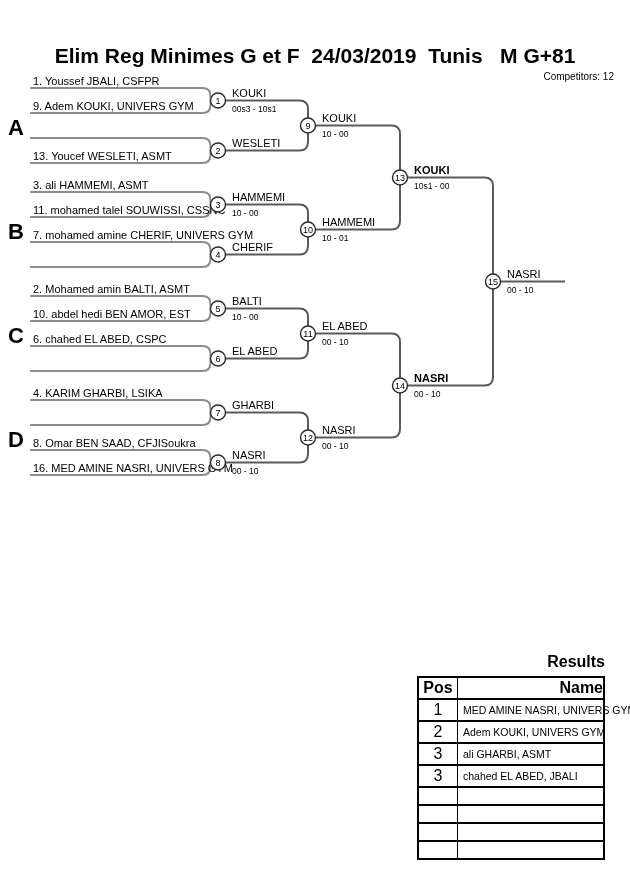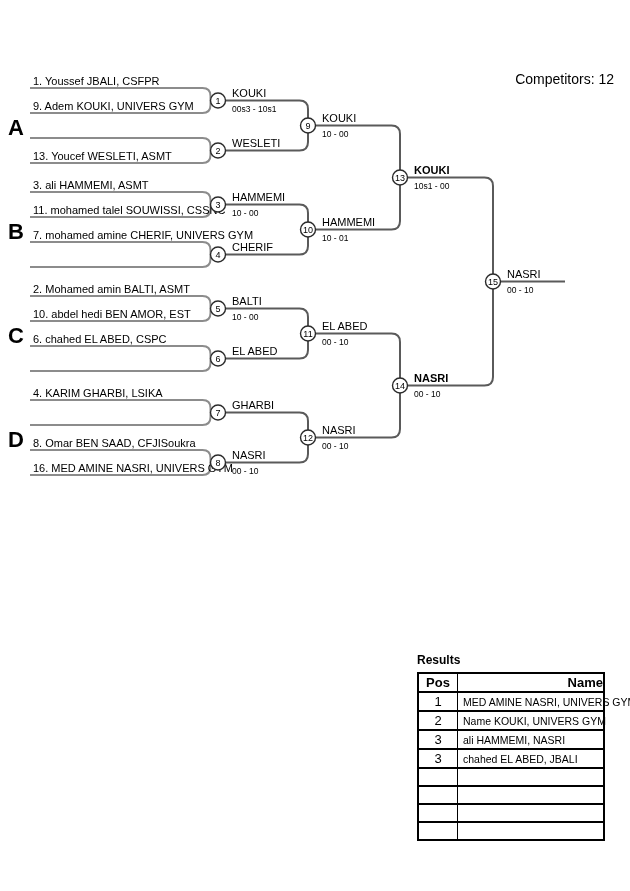--- a/index.html
+++ b/index.html
@@ -1,45 +1,46 @@
 <!DOCTYPE html>
 <html><head>
 <meta charset="utf-8">
 <style>
   html,body{margin:0;padding:0;background:#fff;}
   #page{position:relative;width:630px;height:891px;background:#fff;
         font-family:"Liberation Sans",sans-serif;color:#000;overflow:hidden;}
   #title{position:absolute;top:44px;left:0;width:630px;text-align:center;
          font-size:21px;font-weight:bold;white-space:pre;}
-  #competitors{position:absolute;top:71px;right:16px;font-size:14px;}
+  #competitors{position:absolute;top:71px;right:16px;font-size:10px;}
   #bracket-svg{position:absolute;top:0;left:0;}
   #bracket-svg text{font-family:"Liberation Sans",sans-serif;fill:#000;}
   .name{font-size:11px;}
   .winlbl{font-size:11px;}
   .winlbl.bold{font-weight:bold;}
   .score{font-size:8.5px;fill:#111;}
   .mnum{font-size:9px;text-anchor:middle;}
   .grp{font-size:22px;font-weight:600;}
   .slotline{fill:none;stroke:#8c8c8c;stroke-width:2;}
   .roundline{fill:none;stroke:#5a5a5a;stroke-width:2;}
   .mcircle{fill:#fff;stroke:#2b2b2b;stroke-width:1.4;}
   #results{position:absolute;left:417px;top:653px;width:188px;}
-  #results .rtitle{text-align:left;font-weight:bold;font-size:12px;margin:0 0 5px 0;}
+  #results .rtitle{text-align:right;font-weight:bold;font-size:16px;margin:0 0 5px 0;}
   #results table{border-collapse:collapse;width:188px;border:2px solid #000;table-layout:fixed;}
   #results th,#results td{border:2px solid #000;border-left-width:1px;border-right-width:1px;
-          height:14px;padding:1px 0;font-size:13px;overflow:visible;}
+          height:14px;padding:1px 0;font-size:16px;overflow:visible;}
   #results th{font-weight:bold;text-align:right;}
   #results .pos{width:38px;text-align:center;}
   #results .nm{text-align:left;padding-left:5px;white-space:nowrap;font-size:10.5px;}
 </style>
 </head>
 <body>
 
 <div id="page">
 
+  <div id="title">Elim Reg Minimes G et F  24/03/2019  Tunis   M G+81</div>
   <div id="competitors">Competitors: 12</div>
 
   <svg id="bracket-svg" width="630" height="560" viewBox="0 0 630 560">
 
     <path class="slotline" d="M30,88 H202.5 Q210.5,88 210.5,96 V105 Q210.5,113 202.5,113 H30"></path>
     <path class="slotline" d="M30,138 H202.5 Q210.5,138 210.5,146 V155 Q210.5,163 202.5,163 H30"></path>
     <path class="slotline" d="M30,192 H202.5 Q210.5,192 210.5,200 V209 Q210.5,217 202.5,217 H30"></path>
     <path class="slotline" d="M30,242 H202.5 Q210.5,242 210.5,250 V259 Q210.5,267 202.5,267 H30"></path>
     <path class="slotline" d="M30,296 H202.5 Q210.5,296 210.5,304 V313 Q210.5,321 202.5,321 H30"></path>
     <path class="slotline" d="M30,346 H202.5 Q210.5,346 210.5,354 V363 Q210.5,371 202.5,371 H30"></path>
@@ -168,25 +169,25 @@
           <tr>
         <th class="pos">Pos</th>
         <th class="nm-h">Name</th>
       </tr>
       <tr>
         <td class="pos">1</td>
         <td class="nm">MED AMINE NASRI, UNIVERS GYM</td>
       </tr>
       <tr>
         <td class="pos">2</td>
-        <td class="nm">Name KOUKI, UNIVERS GYM</td>
+        <td class="nm">Adem KOUKI, UNIVERS GYM</td>
       </tr>
       <tr>
         <td class="pos">3</td>
-        <td class="nm">ali HAMMEMI, NASRI</td>
+        <td class="nm">ali GHARBI, ASMT</td>
       </tr>
       <tr>
         <td class="pos">3</td>
         <td class="nm">chahed EL ABED, JBALI</td>
       </tr>
       <tr>
         <td class="pos"></td>
         <td class="nm"></td>
       </tr>
       <tr>

